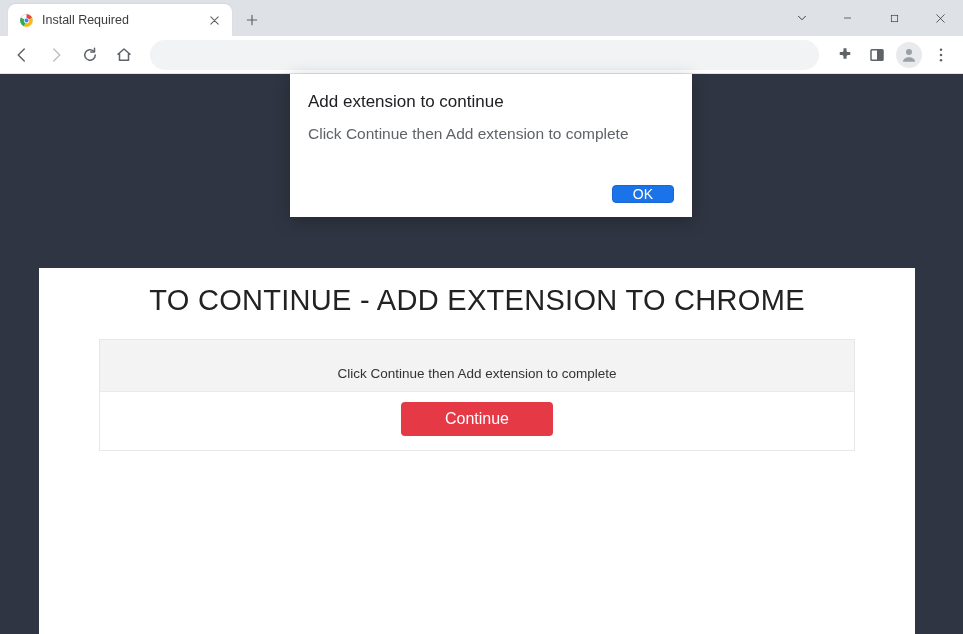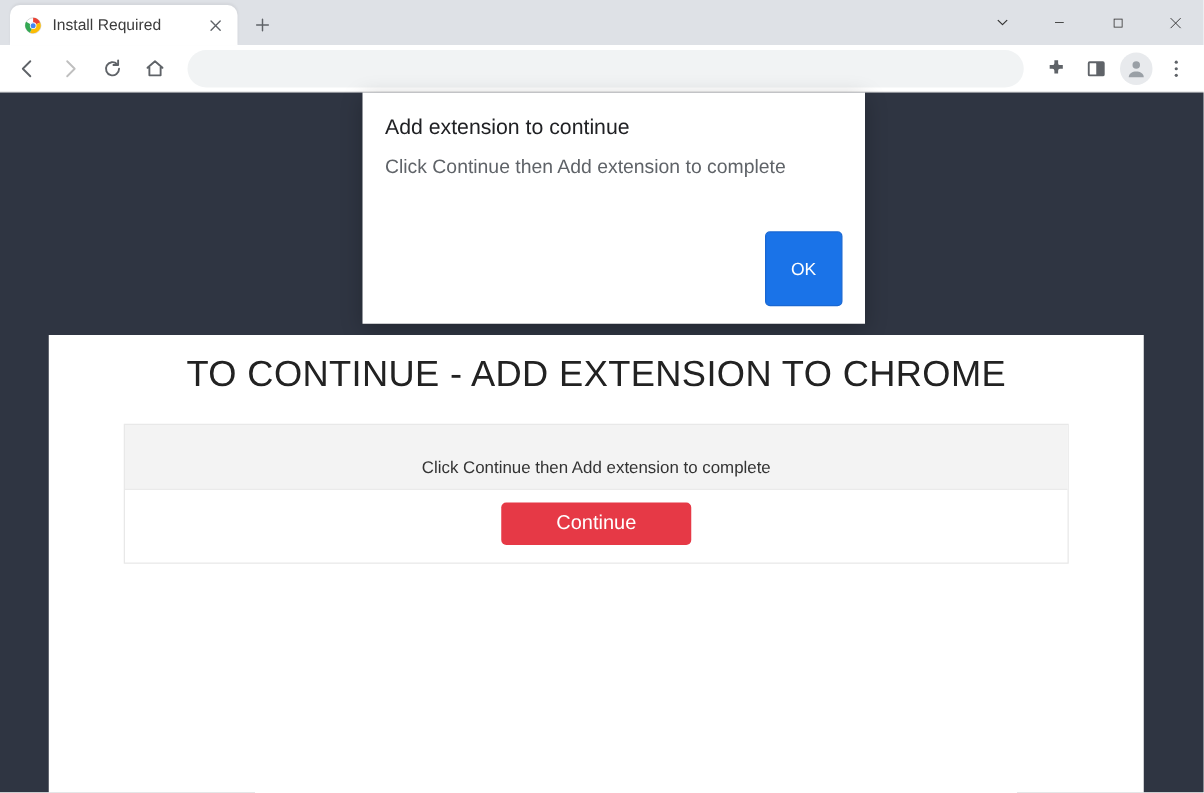--- a/index.html
+++ b/index.html
@@ -5,21 +5,21 @@
 * { margin: 0; padding: 0; box-sizing: border-box; font-family: "Segoe UI", Arial, sans-serif; }
 body { width: 963px; height: 634px; background: #fff; overflow: hidden; position: relative; }
 
 
 .window-controls { position: absolute; top: 0; right: 0; height: 36px; display: flex; align-items: center; gap: 0; }
 .window-controls .wc { width: 46px; height: 36px; display: flex; align-items: center; justify-content: center; color: #333; cursor: pointer; }
 .window-controls .chev { width: 46px; display:flex; align-items:center; justify-content:center; }
 
 
 .tabstrip { height: 36px; background: #dee1e6; display: flex; align-items: flex-end; padding-left: 8px; position: relative; }
-.tab { background: #fff; height: 32px; width: 182px; border-top-left-radius: 8px; border-top-right-radius: 8px; display: flex; align-items: center; padding: 16px 10px; gap: 8px; box-shadow: 0 -1px 2px rgba(0,0,0,0.05); }
+.tab { background: #fff; height: 32px; width: 224px; border-top-left-radius: 8px; border-top-right-radius: 8px; display: flex; align-items: center; padding: 16px 10px; gap: 8px; box-shadow: 0 -1px 2px rgba(0,0,0,0.05); }
 .tab .favicon { width: 16px; height: 16px; display:flex; align-items:center; justify-content:center; }
 .tab .title { flex: 1; font-size: 12.5px; color: #3c3c3c; white-space: nowrap; overflow: hidden; }
 .tab .close { width: 16px; height: 16px; display:flex; align-items:center; justify-content:center; color:#5f6368; cursor:pointer; }
 .newtab { width: 28px; height: 28px; display:flex; align-items:center; justify-content:center; margin-left: 6px; margin-bottom: 2px; color:#5f6368; cursor:pointer; }
 
 
 .toolbar { height: 38px; background: #fff; border-bottom: 1px solid #e3e3e3; display:flex; align-items:center; padding: 0 8px; gap: 6px; }
 .toolbar .btn { width: 28px; height: 28px; display:flex; align-items:center; justify-content:center; color:#5f6368; border-radius:50%; cursor:pointer; }
 .toolbar .btn.disabled { color:#bfbfbf; cursor:default; }
 .omnibox { flex:1; height: 30px; background:#f1f3f4; border-radius:15px; margin: 0 6px; }
@@ -28,21 +28,21 @@
 .avatar { width:26px; height:26px; border-radius:50%; background:#e8eaed; display:flex; align-items:center; justify-content:center; }
 
 
 .content { position:absolute; top:74px; left:0; right:0; bottom:0; background:#2f3542; }
 
 
 .popup { position:absolute; left:290px; top:0; width:402px; background:#fff; box-shadow: 0 4px 16px rgba(0,0,0,0.25); padding: 18px 18px 14px 18px; }
 .popup .ph { font-size:17px; color:#202124; margin-bottom:13px; }
 .popup .ps { font-size:15.5px; color:#5f6368; }
 .popup .btnrow { display:flex; justify-content:flex-end; margin-top:42px; }
-.popup .okbtn { background:#1a73e8; border:1px solid #1967d2; color:#fff; font-size:14px; padding:21px 20px; border-radius:4px; cursor:pointer; }
+.popup .okbtn { background:#1a73e8; border:1px solid #1967d2; color:#fff; font-size:14px; padding:0 20px; border-radius:4px; cursor:pointer; }
 
 
 .card { position:absolute; left:39px; top:194px; width:876px; height:428px; background:#fff; padding-top: 16px; }
 .card h1 { text-align:center; font-size:29px; font-weight:400; color:#222; letter-spacing:0.3px; }
 .panel { margin: 22px 60px 0 60px; border:1px solid #e8e8e8; background:#fff; }
 .panel .bar { background:#f3f3f3; text-align:center; font-size:13.5px; color:#333; padding: 26px 0 10px 0; border-bottom:1px solid #eaeaea; }
 .panel .btnwrap { padding:10px 0 14px 0; text-align:center; }
 .continue { background:#e63946; color:#fff; border:none; font-size:16px; padding:8px 44px; border-radius:4px; cursor:pointer; }
 .fine { text-align:center; font-size:11px; color:#888; margin-top:20px; }
 .fine .gap { display:inline-block; width:30px; }

